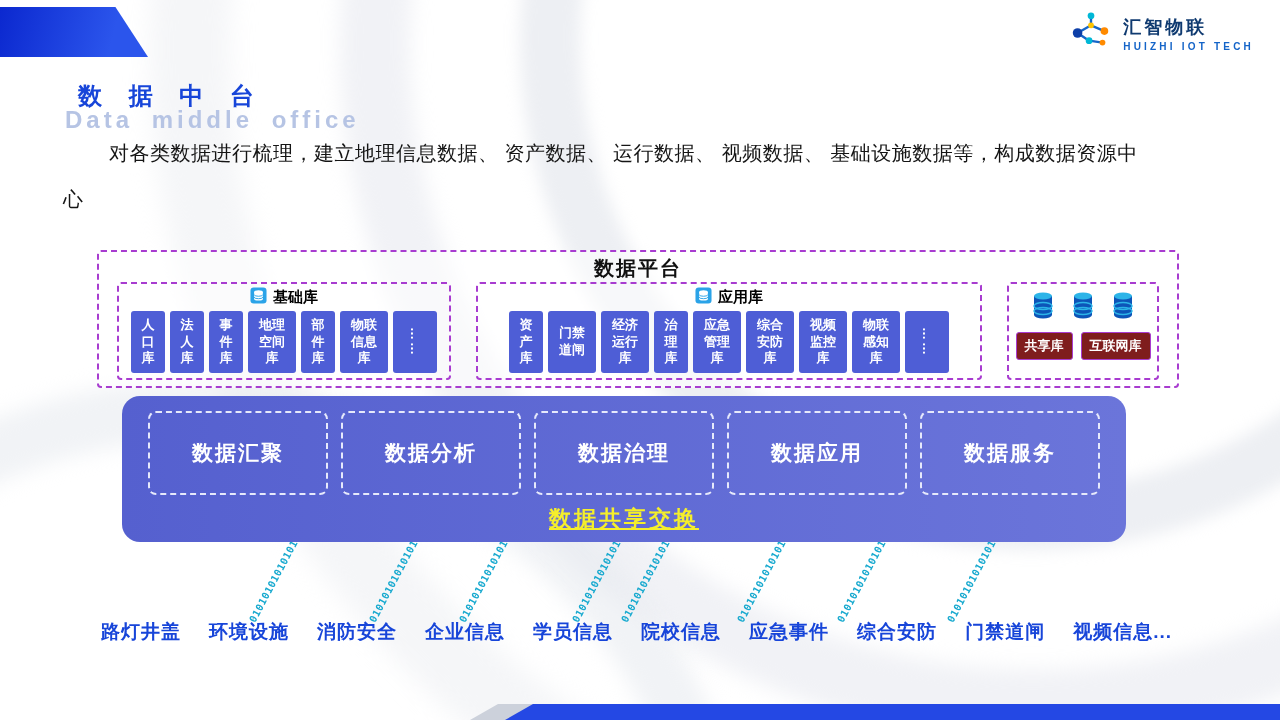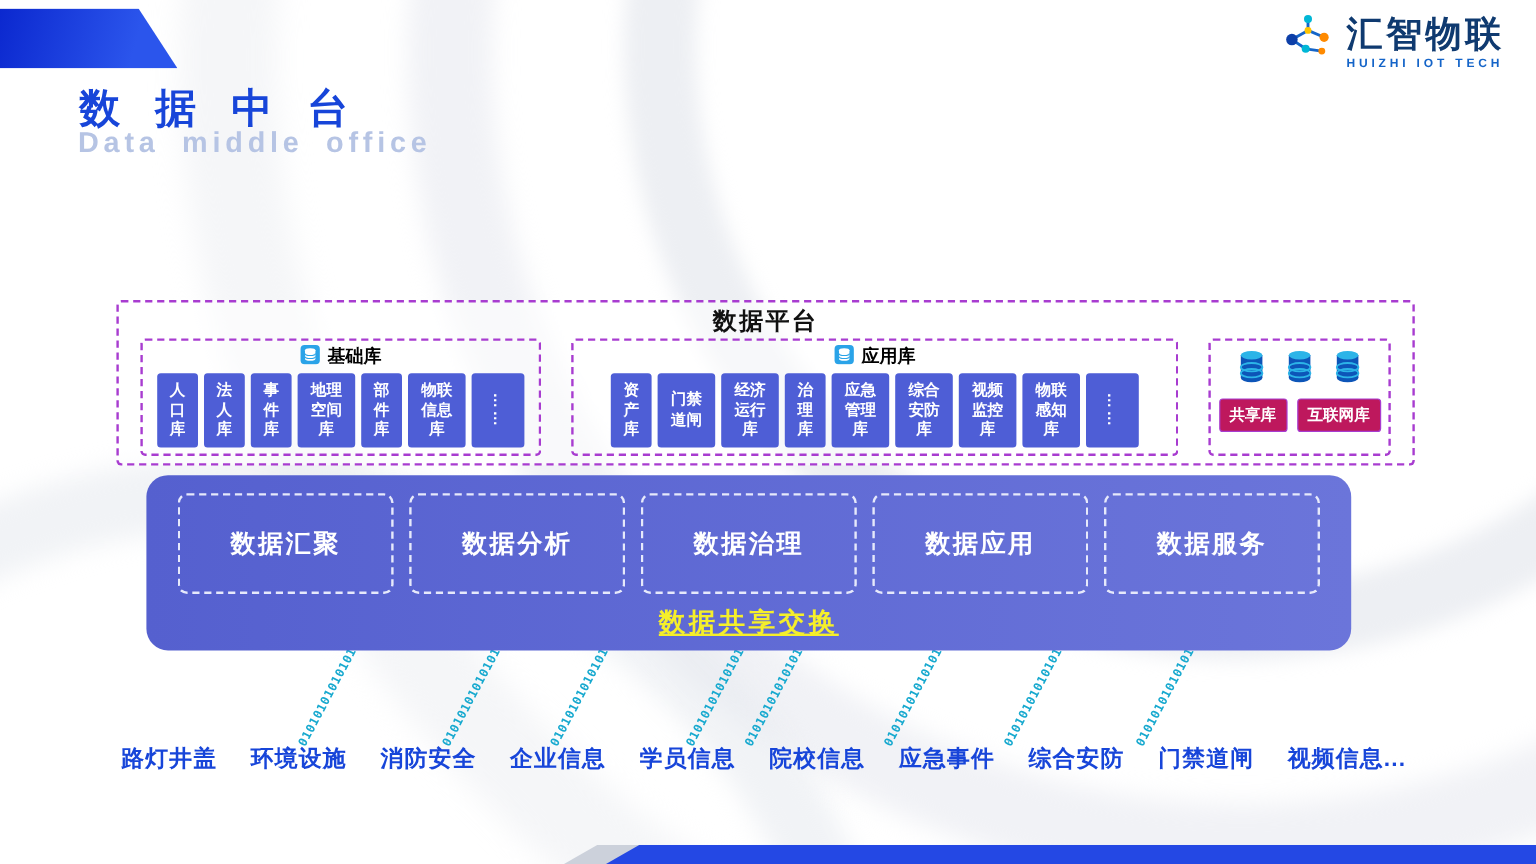--- a/index.html
+++ b/index.html
@@ -13,25 +13,25 @@
   .c3{width:1600px;height:1600px;left:150px;top:-830px;border:80px solid rgba(236,238,243,0.55);filter:blur(12px);}
   .c4{width:1000px;height:1000px;left:-360px;top:380px;border:60px solid rgba(230,233,239,0.55);filter:blur(10px);}
 
   
   .deco-tl{position:absolute;left:0;top:7px;width:148px;height:50px;z-index:3;
     background:linear-gradient(105deg,#0b28cf 0%,#2b55ec 75%);
     clip-path:polygon(0 0,78% 0,100% 100%,0 100%);}
 
   
   .logo{position:absolute;right:26px;top:10px;display:flex;align-items:center;gap:9px;z-index:3;}
-  .logo-name{font-size:30px;font-weight:900;color:#0f3a70;letter-spacing:3px;line-height:1.1;}
+  .logo-name{font-size:18px;font-weight:900;color:#0f3a70;letter-spacing:3px;line-height:1.1;}
   .logo-tagline{font-size:10px;font-weight:bold;color:#1464c8;letter-spacing:3.2px;margin-top:3px;}
 
   
-  .page-title{position:absolute;left:62px;top:64px;margin:4px;font-size:34px;font-weight:800;
+  .page-title{position:absolute;left:62px;top:64px;margin:16px;font-size:24px;font-weight:800;
     color:#1745d9;letter-spacing:10px;z-index:3;}
   .page-subtitle{position:absolute;left:65px;top:106px;font-size:24px;font-weight:bold;
     color:#b6c4e4;letter-spacing:4px;word-spacing:8px;z-index:3;}
 
   
   .desc{position:absolute;left:63px;top:130px;width:1090px;margin:0;font-size:20px;color:#151515;
     line-height:46px;text-indent:46px;z-index:3;letter-spacing:0.5px;}
 
   
   .platform{position:absolute;left:97px;top:250px;width:1082px;height:138px;box-sizing:border-box;
@@ -47,21 +47,21 @@
     font-size:15px;font-weight:bold;color:#000;}
   .items{display:flex;justify-content:center;align-items:center;gap:5px;height:68px;}
   .lib{background:#4e5ed6;color:#fff;font-weight:bold;font-size:13px;border-radius:3px;
     height:62px;box-sizing:border-box;display:flex;align-items:center;justify-content:center;
     text-align:center;word-break:break-all;line-height:1.3;}
   .w1{width:34px;padding:0 10px;}
   .w2{width:48px;padding:0 5px;}
   .dots{width:44px;writing-mode:vertical-rl;letter-spacing:2px;}
   .cyls{display:flex;justify-content:center;gap:16px;height:34px;}
   .share-row{display:flex;justify-content:center;gap:8px;margin-top:8px;}
-  .share-box{background:#be185d;border:1px solid #a83cd0;color:#fff;font-size:13px;font-weight:bold;
+  .share-box{background:#7f1d1d;border:1px solid #a83cd0;color:#fff;font-size:13px;font-weight:bold;
     border-radius:3px;height:26px;padding:0 8px;display:flex;align-items:center;justify-content:center;}
 
   
   .bin{position:absolute;color:#17a9cf;font-weight:bold;font-size:10px;letter-spacing:0.5px;
     transform:rotate(-62deg);transform-origin:left center;z-index:1;
     font-family:"DejaVu Sans Mono",monospace;white-space:nowrap;}
 
   
   .process{position:absolute;left:122px;top:396px;width:1004px;height:146px;z-index:2;
     background:linear-gradient(90deg,#5560cf,#6b75da);border-radius:18px;box-sizing:border-box;
@@ -115,20 +115,21 @@
     </span>
     <div>
       <div class="logo-name">汇智物联</div>
       <div class="logo-tagline">HUIZHI IOT TECH</div>
     </div>
   </div>
 
   <h1 class="page-title">数 据 中 台</h1>
   <div class="page-subtitle">Data middle office</div>
 
+  <p class="desc">对各类数据进行梳理，建立地理信息数据、 资产数据、 运行数据、 视频数据、 基础设施数据等，构成数据资源中心</p>
 
   <div class="bin" style="left:252px;top:616px;">0101010101010101</div>
   <div class="bin" style="left:372px;top:616px;">0101010101010101</div>
   <div class="bin" style="left:462px;top:616px;">0101010101010101</div>
   <div class="bin" style="left:575px;top:616px;">0101010101010101</div>
   <div class="bin" style="left:624px;top:616px;">0101010101010101</div>
   <div class="bin" style="left:740px;top:616px;">0101010101010101</div>
   <div class="bin" style="left:840px;top:616px;">0101010101010101</div>
   <div class="bin" style="left:950px;top:616px;">0101010101010101</div>
 

